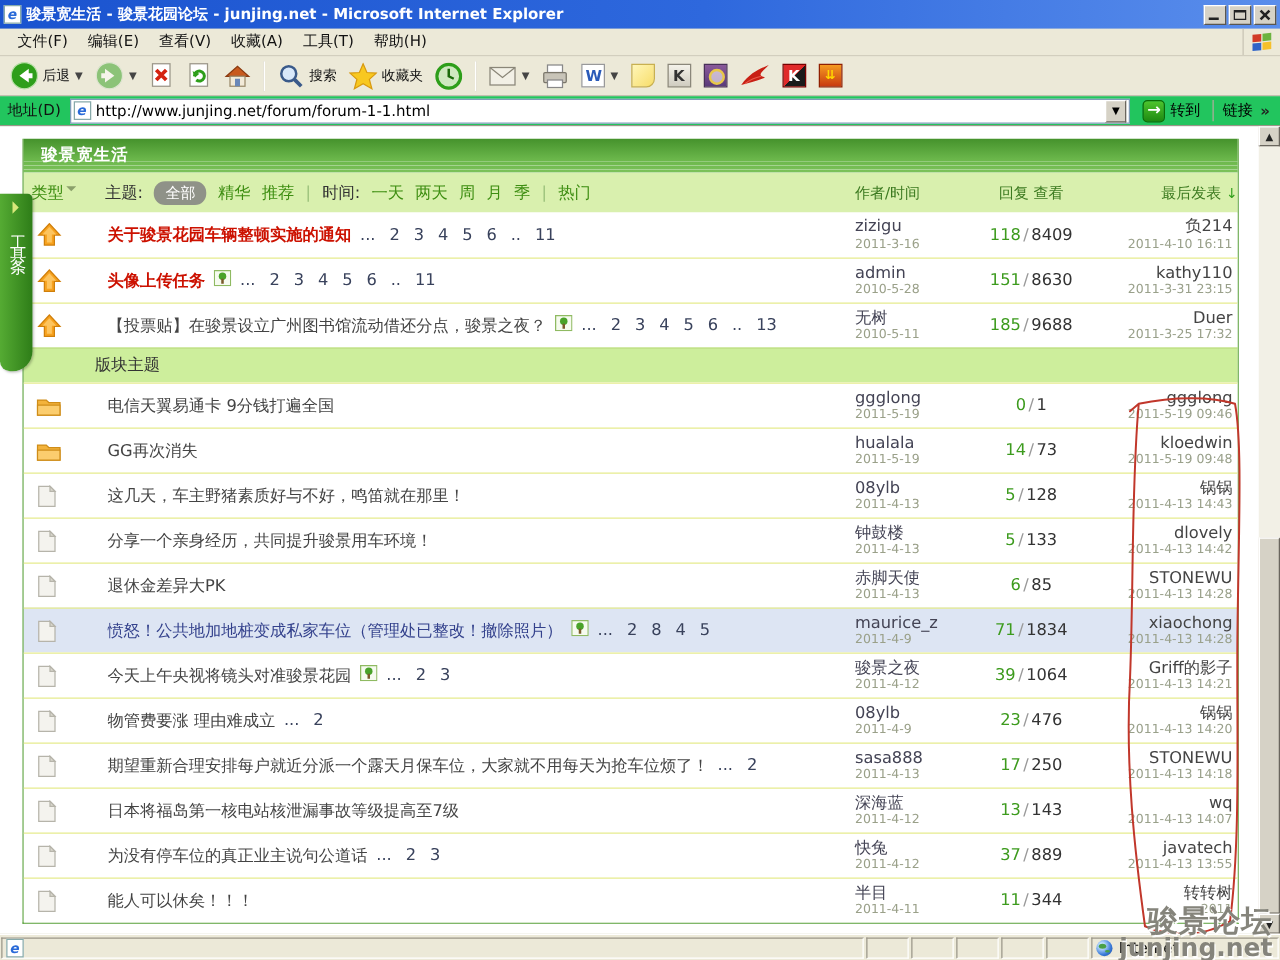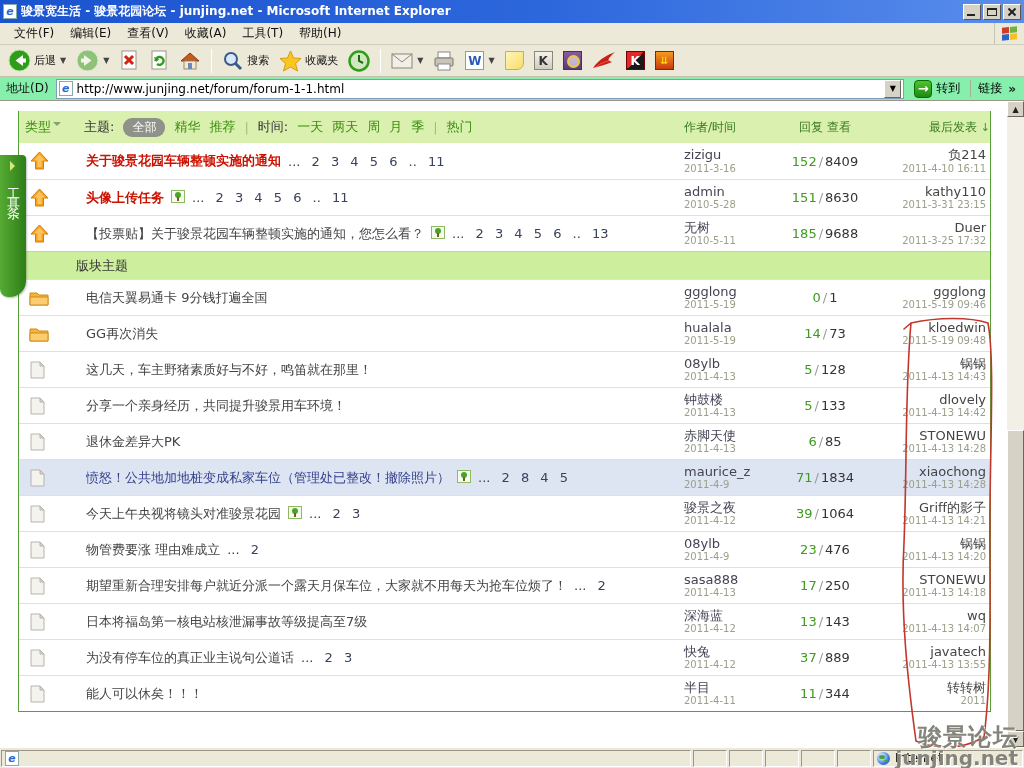--- a/index.html
+++ b/index.html
@@ -40,21 +40,21 @@
   .ic-word { background:#fff; border:1px solid #999; color:#2a5ab8; }
   .ic-note { background:linear-gradient(135deg,#fff6b8,#f7dd6a); border:1px solid #c8b050; border-bottom-right-radius:7px; }
   .ic-k { background:linear-gradient(#f4f2ea,#cfccc0); border:1px solid #8a877a; color:#333; }
   .ic-book { background:linear-gradient(#8a5a9a,#5a3a7a); border:1px solid #483058; position:relative; }
   .ic-book:after { content:""; position:absolute; right:1px; bottom:1px; width:9px; height:9px; border-radius:50%;
     border:2px solid #e8c84a; background:rgba(255,255,255,.6); }
   .ic-kav { background:linear-gradient(135deg,#e02a2a 50%,#1a1a1a 50%); color:#fff; border:1px solid #700; }
   .ic-fg { background:linear-gradient(#f59a20,#c83a10); border:1px solid #902000; color:#ffd700; font-size:10px; line-height:1; }
 
   
-  .addressbar { position:absolute; top:77px; left:0; right:0; height:24px; background:#86efac;
+  .addressbar { position:absolute; top:77px; left:0; right:0; height:24px; background:#22c55e;
     border-bottom:1px solid #9a9688; display:flex; align-items:center; padding:0 4px; gap:5px; font-size:12px; }
   .addr-label { color:#111; padding:0 2px; }
   .addr-field { flex:1; height:20px; background:#fff; border:1px solid #7f9db9; display:flex; align-items:center; padding:0 2px; gap:4px; }
   .addr-url { flex:1; font-size:12px; color:#000; white-space:nowrap; overflow:hidden; }
   .addr-drop { width:17px; height:18px; background:#d6d2c6; border:1px solid; border-color:#fff #6a665e #6a665e #fff;
     display:flex; align-items:center; justify-content:center; font-size:8px; }
   .page-ic { width:14px; height:15px; background:#fff; border:1px solid #8aa; display:flex; align-items:center; justify-content:center;
     font-size:11px; font-weight:bold; color:#2a6ad8; font-style:italic; }
   .go-btn { display:flex; align-items:center; gap:4px; padding:1px 5px; cursor:pointer; }
   .go-ic { width:18px; height:18px; border-radius:4px; background:linear-gradient(#4ec42e,#1e8a10); color:#fff;
@@ -289,20 +289,21 @@
   </span>
   <span class="links">
     <span>链接</span>
     <span class="chev">»</span>
   </span>
 </div>
 
 <div class="content">
 
   <div class="board">
+    <div class="board-header">骏景宽生活</div>
 
     <div class="filter-row">
       <span class="fl-left">
         <span class="fl-link fl-type"><span>类型</span><span class="tri-down"></span></span>
         <span class="fl-dark" style="margin-left:14px;">主题:</span>
         <span class="pill">全部</span>
         <span class="fl-link">精华</span>
         <span class="fl-link">推荐</span>
         <span class="fl-pipe">|</span>
         <span class="fl-dark">时间:</span>
@@ -328,21 +329,21 @@
             </svg>
           </span>
           <span class="c-title">
             <span class="t-link red">关于骏景花园车辆整顿实施的通知</span>
             <span class="t-pages">... 2 3 4 5 6 .. 11</span>
           </span>
           <span class="c-author">
             <span class="a-name">zizigu</span>
             <span class="a-date">2011-3-16</span>
           </span>
-          <span class="c-replies"><span class="r-num">152</span><span class="r-slash">/</span><span class="r-views">8409</span></span>
+          <span class="c-replies"><span class="r-num">118</span><span class="r-slash">/</span><span class="r-views">8409</span></span>
           <span class="c-last">
             <span class="l-name">负214</span>
             <span class="l-time">2011-4-10 16:11</span>
           </span>
         </div>
         <div class="trow">
           <span class="c-icon">
             <svg width="21" height="20">
               <path d="M10.5 1 L19 10 H14.5 V18 H6.5 V10 H2 Z" fill="#f7a21f" stroke="#d07f0a"></path>
               <path d="M10.5 3.5 L16 9.5 H12.5 V16 H8.5 V9.5 H5 Z" fill="#fdc45e"></path>
@@ -368,21 +369,21 @@
           </span>
         </div>
         <div class="trow">
           <span class="c-icon">
             <svg width="21" height="20">
               <path d="M10.5 1 L19 10 H14.5 V18 H6.5 V10 H2 Z" fill="#f7a21f" stroke="#d07f0a"></path>
               <path d="M10.5 3.5 L16 9.5 H12.5 V16 H8.5 V9.5 H5 Z" fill="#fdc45e"></path>
             </svg>
           </span>
           <span class="c-title">
-            <span class="t-link ">【投票贴】关于骏景花园车辆整顿实施的通知，您怎么看？</span>
+            <span class="t-link ">【投票贴】在骏景设立广州图书馆流动借还分点，骏景之夜？</span>
             <span><svg width="14" height="13">
                 <rect x="0.5" y="0.5" width="13" height="12" fill="#f6fbef" stroke="#8fba62"></rect>
                 <circle cx="7" cy="5" r="3" fill="#4aa32a"></circle>
                 <rect x="6" y="7" width="2" height="4" fill="#7a5a2a"></rect>
               </svg></span>
             <span class="t-pages">... 2 3 4 5 6 .. 13</span>
           </span>
           <span class="c-author">
             <span class="a-name">无树</span>
             <span class="a-date">2010-5-11</span>

